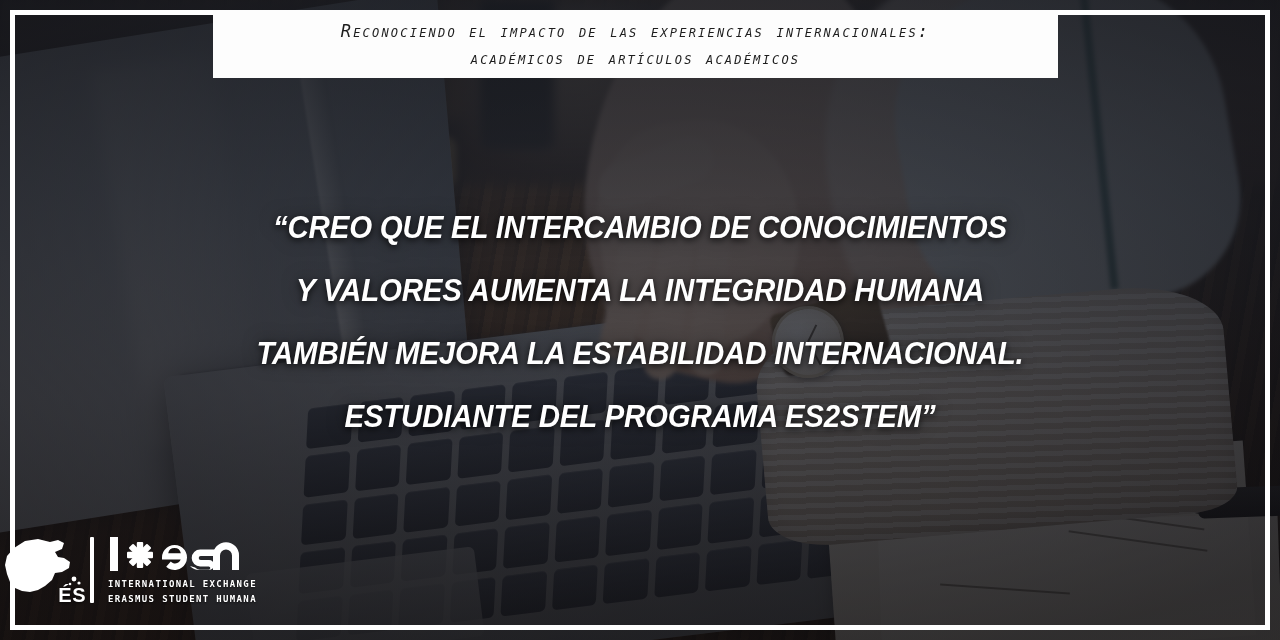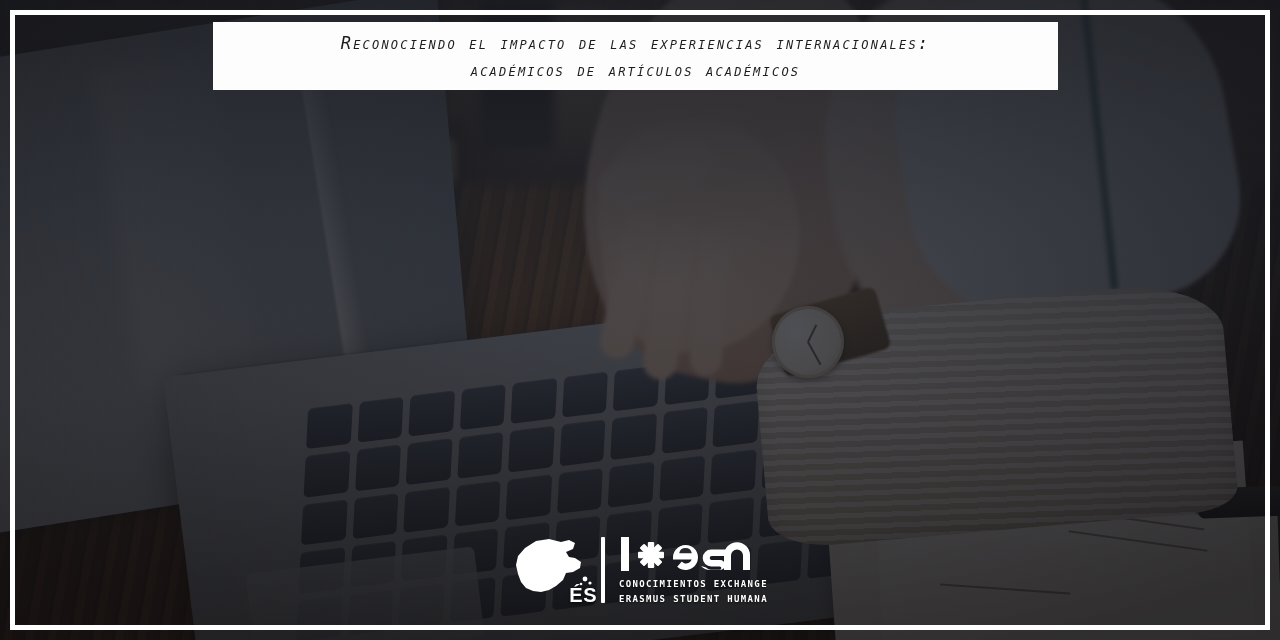--- a/index.html
+++ b/index.html
@@ -223,21 +223,20 @@
     position:absolute;left:10px;top:10px;right:10px;bottom:10px;
     border:5px solid #ffffff;pointer-events:none;
   }
 
   
   .titlebar{
     position:absolute;left:213px;top:10px;width:845px;height:68px;
     background:#fdfdfd;
     display:flex;flex-direction:column;align-items:center;justify-content:center;
     padding-top:2px;
-    margin-top:12px;
   }
   .titlebar .tline{
     color:#1d1d1d;
     font-family:"DejaVu Sans Mono","Liberation Mono",monospace;
     font-style:italic;font-weight:400;
     font-size:17px;letter-spacing:2.2px;line-height:27px;
     font-variant:small-caps;white-space:nowrap;text-align:center;
   }
 
   
@@ -251,21 +250,21 @@
     font-weight:700;font-style:italic;
     font-size:31px;line-height:63px;letter-spacing:-.2px;
     text-shadow:0 2px 7px rgba(0,0,0,.75), 0 0 20px rgba(0,0,0,.45);
     white-space:nowrap;
     transform:scaleX(.95);
   }
 
   
   .logo{
     position:absolute;left:0;right:0;bottom:34px;
-    display:flex;align-items:center;justify-content:center;gap:0;
+    display:flex;align-items:center;gap:0;
   }
   .logo-map{position:relative;width:84px;height:72px;}
   .logo-map svg{display:block;}
   .logo-map .escode{
     position:absolute;right:-2px;bottom:-1px;
     color:#ffffff;font-family:"Liberation Sans",sans-serif;
     font-weight:700;font-size:20px;letter-spacing:.5px;
     text-shadow:0 1px 3px rgba(0,0,0,.7);
   }
   .logo-div{
@@ -393,20 +392,26 @@
     <div class="tint2"></div>
   </div>
 
   <div class="frame"></div>
 
   <div class="titlebar">
     <div class="tline">Reconociendo el impacto de las experiencias internacionales:</div>
     <div class="tline">académicos de artículos académicos</div>
   </div>
 
+  <div class="quote">
+    <div class="qline">“CREO QUE EL INTERCAMBIO DE CONOCIMIENTOS</div>
+    <div class="qline">Y VALORES AUMENTA LA INTEGRIDAD HUMANA</div>
+    <div class="qline">TAMBIÉN MEJORA LA ESTABILIDAD INTERNACIONAL.</div>
+    <div class="qline">ESTUDIANTE DEL PROGRAMA ES2STEM”</div>
+  </div>
 
   <div class="logo">
 
     <div class="logo-map">
       <svg width="84" height="72" viewBox="0 0 84 72" aria-hidden="true">
         <path fill="#ffffff" d="M14,14 L25,7 L38,5 L50,8 L58,6 L64,9 L62,15 L55,18 L58,23
           L64,24 L70,28 L69,34 L62,38 L55,39 L52,46 L45,52 L38,56 L30,58 L22,57
           L15,54 L10,48 L7,40 L5,31 L7,22 Z"></path>
         <circle fill="#ffffff" cx="74" cy="45" r="2.4"></circle>
         <circle fill="#ffffff" cx="79" cy="49" r="1.6"></circle>
@@ -434,19 +439,19 @@
             a6,6 0 0 0 9.9,-2.1 h-18.7 z M60.2,18.2 h12.6 a6.4,6.4 0 0 0 -12.6,0 z"></path>
 
           <path fill="#ffffff" d="M82,31 a12.5,12.5 0 0 0 9.5,4 h9.6 a5,5 0 0 0 0,-10
             h-8.4 a2,2 0 0 1 0,-4 h14.3 v-6.5 h-14.8 a8.5,8.5 0 0 0 0,17 h8.5
             a1.6,1.6 0 0 1 0,3.2 h-9 a6,6 0 0 1 -4.6,-2.1 z"></path>
 
           <path fill="#ffffff" d="M112,35 v-14.5 a6,6 0 0 1 12,0 v14.5 h7 v-14.8
             a13,13 0 0 0 -26,0 v14.8 z"></path>
         </svg>
       </div>
-      <div class="logo-sub">CONOCIMIENTOS EXCHANGE</div>
+      <div class="logo-sub">INTERNATIONAL EXCHANGE</div>
       <div class="logo-sub">ERASMUS STUDENT HUMANA</div>
     </div>
 
   </div>
 
 </div>
 
 </body></html>

